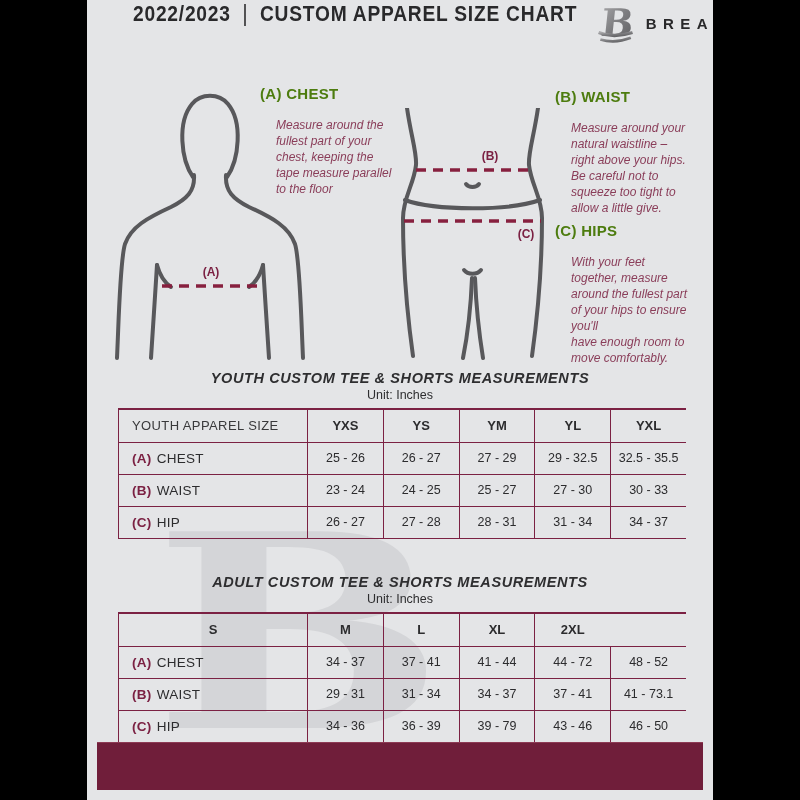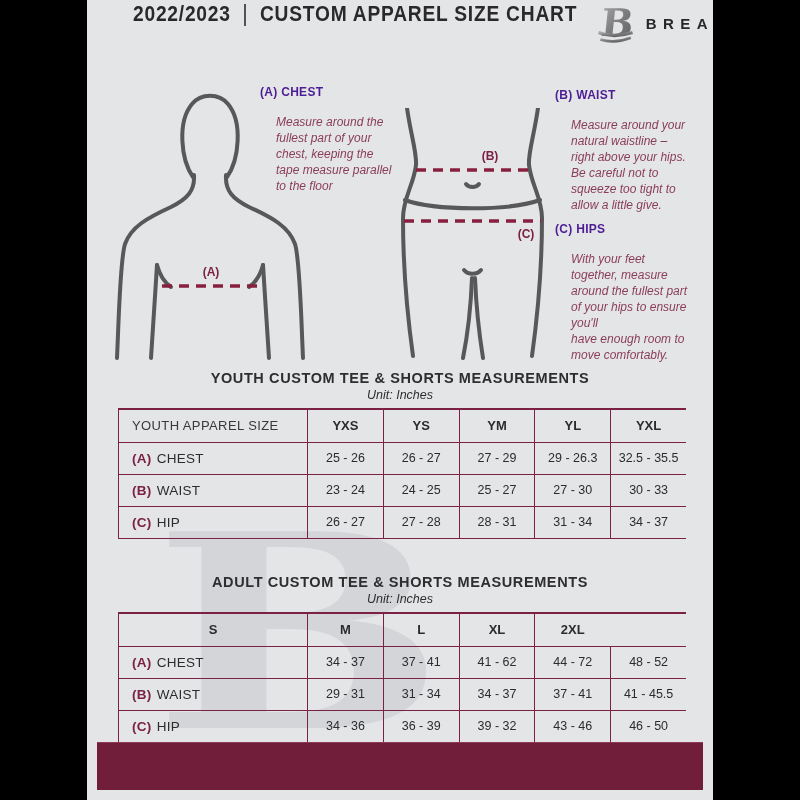--- a/index.html
+++ b/index.html
@@ -34,33 +34,33 @@
   .brand-name{
     font-weight:700;font-size:15px;letter-spacing:6.5px;color:#28282a;white-space:nowrap;
   }
   
   .fig{position:absolute;}
   .fig path{fill:none;stroke:#58585b;stroke-width:4;stroke-linecap:round;}
   .fig .dash{stroke:#87203f;stroke-width:3.4;stroke-dasharray:10 7;stroke-linecap:butt;}
   .fig text{font-family:"Liberation Sans",sans-serif;font-weight:bold;font-size:12px;fill:#7b2143;}
   .guide-block{position:absolute;}
   .guide-heading{
-    font-weight:800;font-size:12px;color:#4c1d95;letter-spacing:0.3px;margin:0 0 7px 0;
+    font-weight:800;font-size:15px;color:#4d7c0f;letter-spacing:0.3px;margin:0 0 7px 0;
   }
   .guide-body{
     font-style:italic;font-size:12px;line-height:1.33;color:#8a3d59;
     white-space:pre-line;margin:16px;
   }
   
   .section{position:absolute;left:0;width:626px;}
   .section-title{
-    text-align:center;font-weight:700;font-size:14.5px;color:#2e2e30;letter-spacing:0.6px;
+    text-align:center;font-weight:700;font-size:14.5px;color:#2e2e30;letter-spacing:0.6px;font-style:italic;
   }
   .section-unit{
-    text-align:center;font-style:italic;font-size:12.5px;color:#2e2e30;margin-top:2px;
+    text-align:center;font-size:12.5px;color:#2e2e30;margin-top:2px;
   }
   .size-table{
     margin:6px 0 0 31px;width:568px;box-sizing:border-box;
     border-top:2px solid #7b2143;border-left:1.5px solid #7b2143;
   }
   .tr{
     display:grid;grid-template-columns:188px repeat(5,1fr);
     border-bottom:1.5px solid #7b2143;
   }
   .td{
@@ -179,21 +179,21 @@
         <div class="td th-size">YXL</div>
       </div>
       <div class="tr">
         <div class="td label-col row-label">
           <span class="pfx">(A)</span>
           <span>CHEST</span>
         </div>
         <div class="td">25 - 26</div>
         <div class="td">26 - 27</div>
         <div class="td">27 - 29</div>
-        <div class="td">29 - 26.3</div>
+        <div class="td">29 - 32.5</div>
         <div class="td">32.5 - 35.5</div>
       </div>
       <div class="tr">
         <div class="td label-col row-label">
           <span class="pfx">(B)</span>
           <span>WAIST</span>
         </div>
         <div class="td">23 - 24</div>
         <div class="td">24 - 25</div>
         <div class="td">25 - 27</div>
@@ -225,43 +225,43 @@
         <div class="td th-size">XL</div>
         <div class="td th-size">2XL</div>
       </div>
       <div class="tr">
         <div class="td label-col row-label">
           <span class="pfx">(A)</span>
           <span>CHEST</span>
         </div>
         <div class="td">34 - 37</div>
         <div class="td">37 - 41</div>
-        <div class="td">41 - 62</div>
+        <div class="td">41 - 44</div>
         <div class="td">44 - 72</div>
         <div class="td">48 - 52</div>
       </div>
       <div class="tr">
         <div class="td label-col row-label">
           <span class="pfx">(B)</span>
           <span>WAIST</span>
         </div>
         <div class="td">29 - 31</div>
         <div class="td">31 - 34</div>
         <div class="td">34 - 37</div>
         <div class="td">37 - 41</div>
-        <div class="td">41 - 45.5</div>
+        <div class="td">41 - 73.1</div>
       </div>
       <div class="tr">
         <div class="td label-col row-label">
           <span class="pfx">(C)</span>
           <span>HIP</span>
         </div>
         <div class="td">34 - 36</div>
         <div class="td">36 - 39</div>
-        <div class="td">39 - 32</div>
+        <div class="td">39 - 79</div>
         <div class="td">43 - 46</div>
         <div class="td">46 - 50</div>
       </div>
     </div>
   </div>
 
   <div class="footer-bar"></div>
 
 </div>
 

